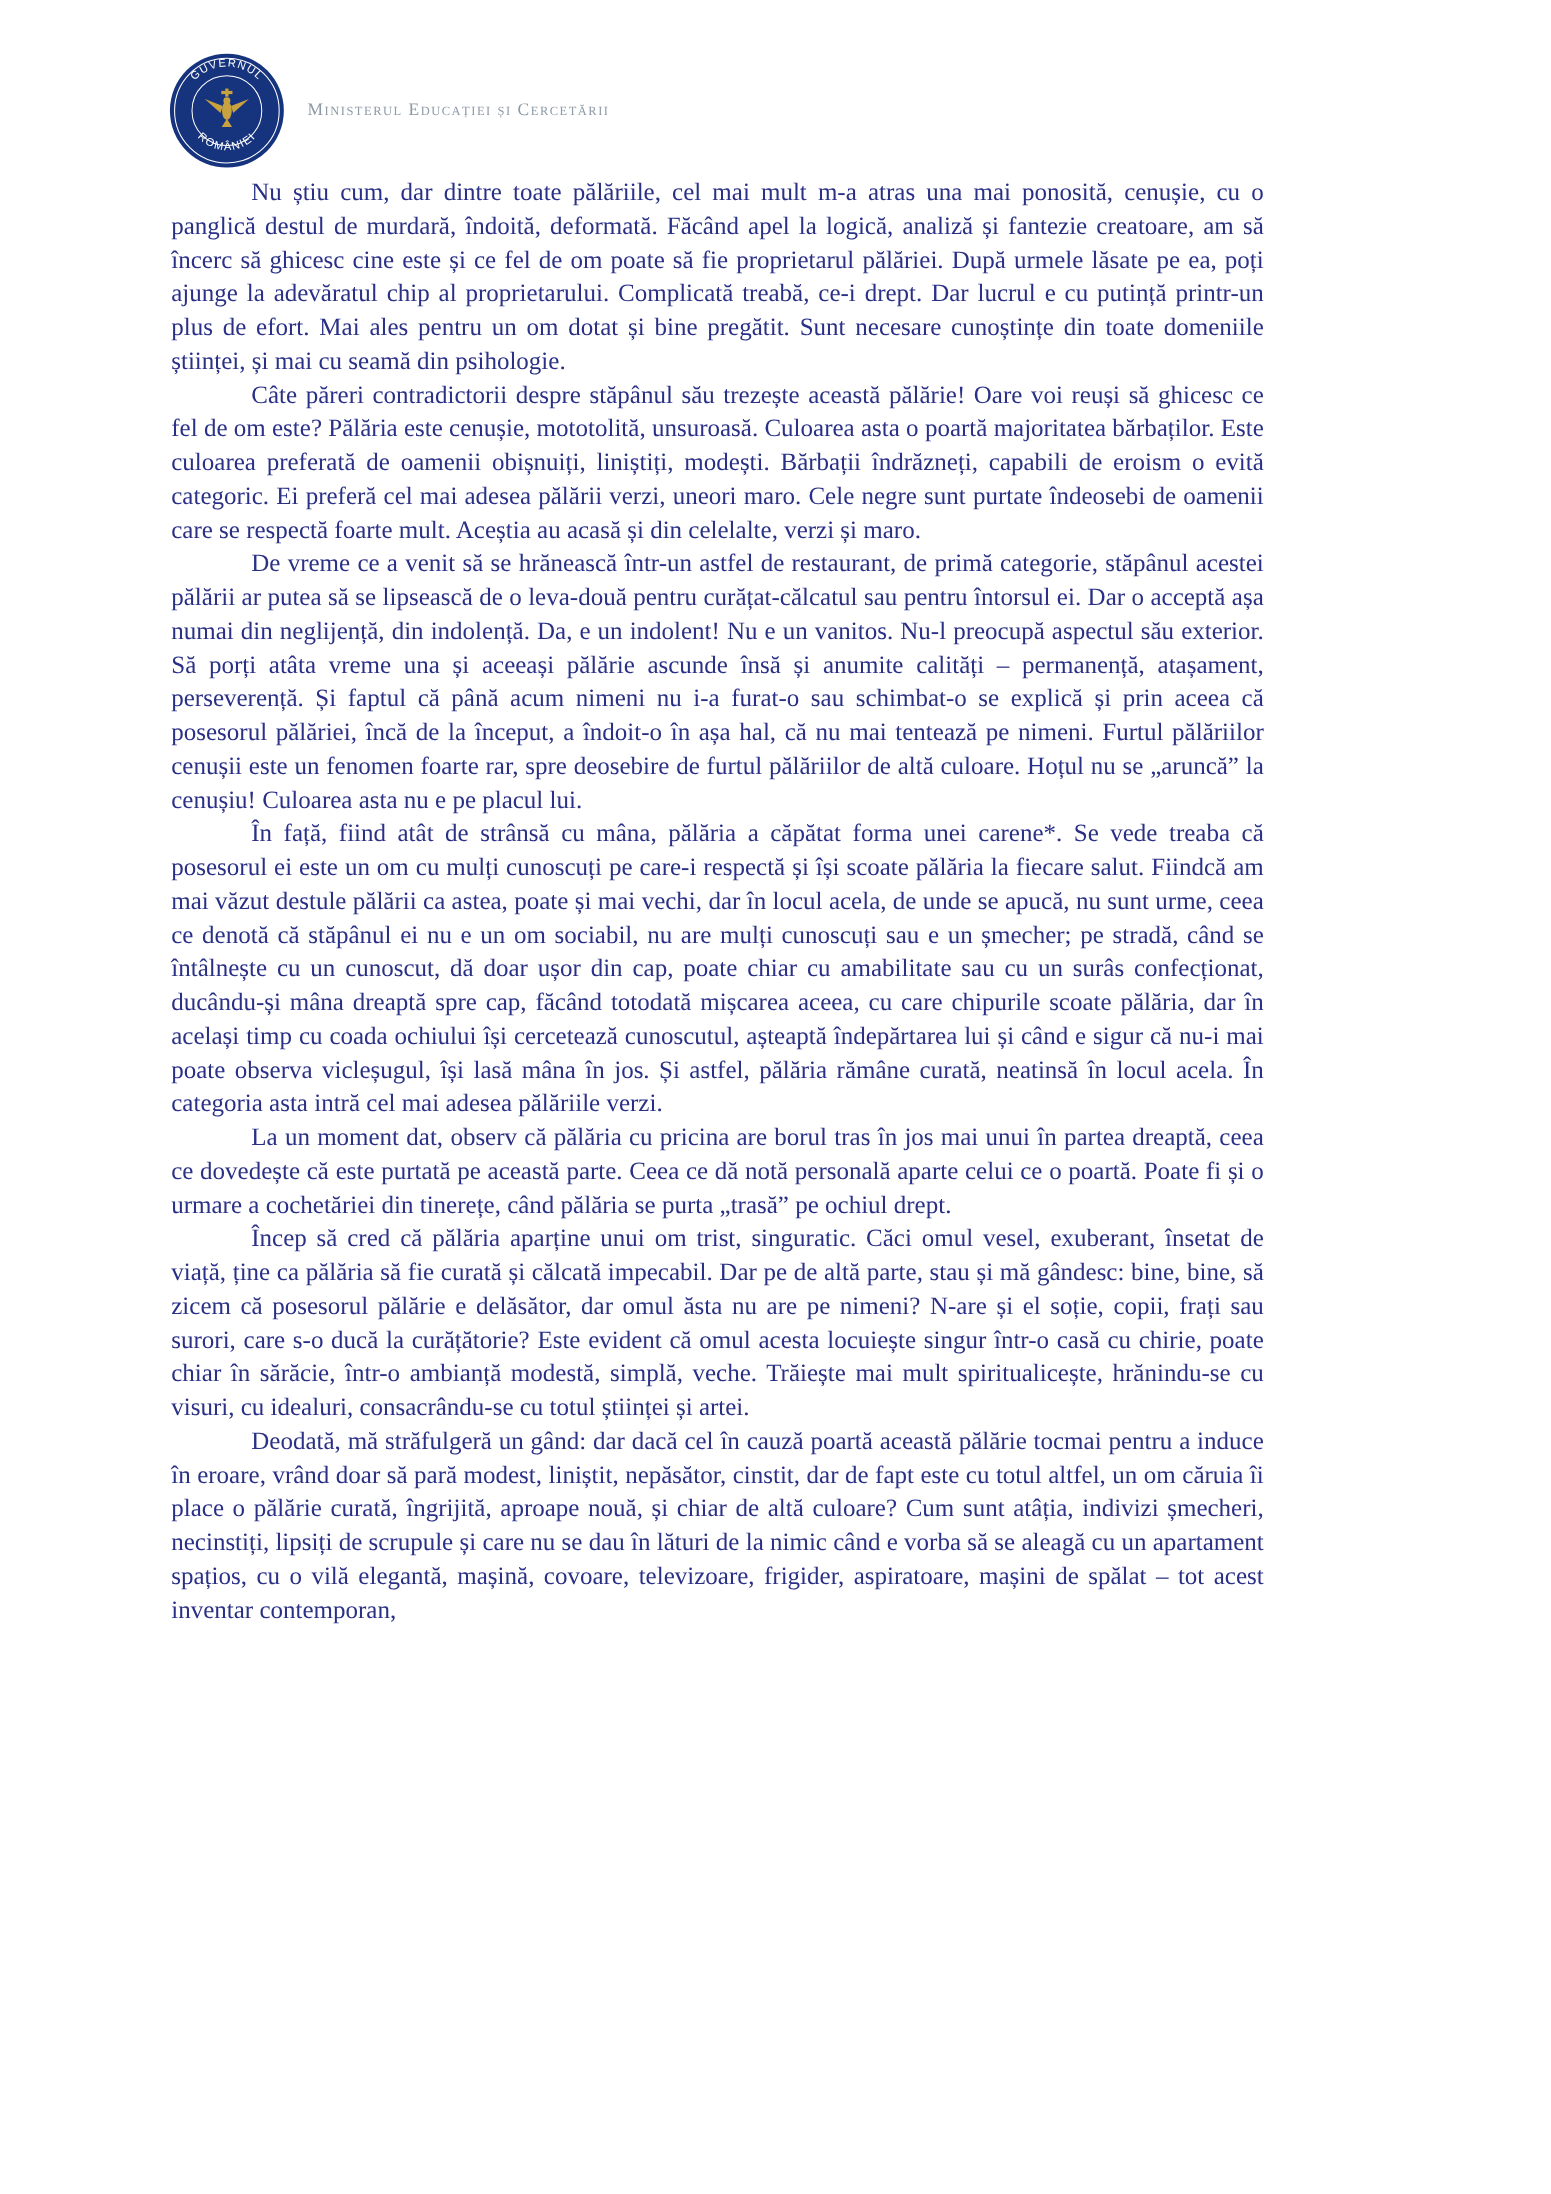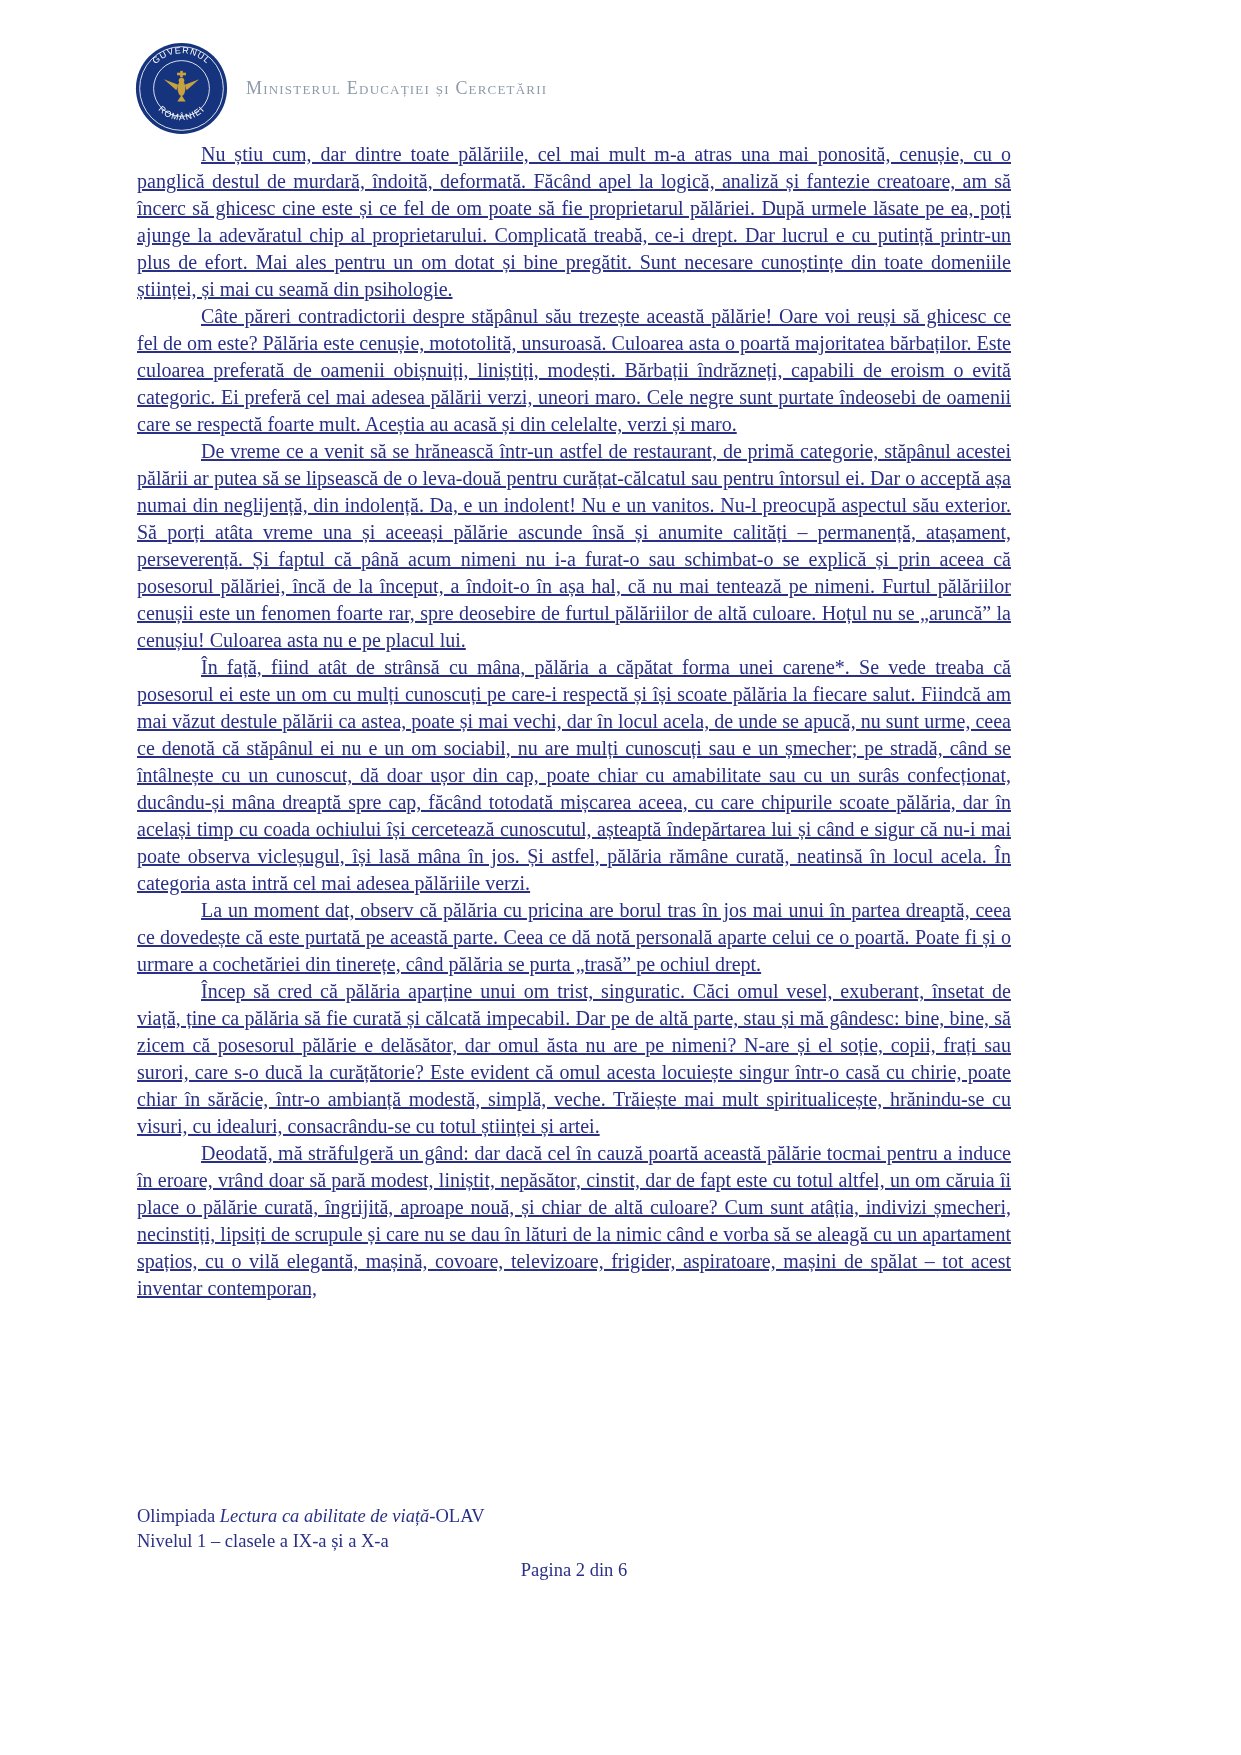--- a/index.html
+++ b/index.html
@@ -18,33 +18,32 @@
     position: absolute;
     left: 135px; top: 42px;
     display: flex;
     align-items: center;
     gap: 18px;
   }
   .logo { width: 93px; height: 93px; display: block; }
   .ministry {
     font-family: "Liberation Serif", serif;
     font-variant: small-caps;
-    font-size: 18px;
+    font-size: 14px;
     letter-spacing: 1.2px;
     color: #8e9aa8;
   }
   .doc-body {
     position: absolute;
     left: 137px; top: 141px;
     width: 874px;
     color: #2a3085;
     font-size: 20px;
     line-height: 27px;
     text-align: justify;
-    text-decoration: underline;
   }
   .doc-body p { text-indent: 64px; margin: 0; }
   .doc-footer {
     position: absolute;
     left: 137px; top: 1504px;
     width: 874px;
     color: #2a3085;
     font-size: 18.5px;
     line-height: 25px;
   }
@@ -88,21 +87,14 @@
   <main class="doc-body">
     <p>Nu știu cum, dar dintre toate pălăriile, cel mai mult m-a atras una mai ponosită, cenușie, cu o panglică destul de murdară, îndoită, deformată. Făcând apel la logică, analiză și fantezie creatoare, am să încerc să ghicesc cine este și ce fel de om poate să fie proprietarul pălăriei. După urmele lăsate pe ea, poți ajunge la adevăratul chip al proprietarului. Complicată treabă, ce-i drept. Dar lucrul e cu putință printr-un plus de efort. Mai ales pentru un om dotat și bine pregătit. Sunt necesare cunoștințe din toate domeniile științei, și mai cu seamă din psihologie.</p>
     <p>Câte păreri contradictorii despre stăpânul său trezește această pălărie! Oare voi reuși să ghicesc ce fel de om este? Pălăria este cenușie, mototolită, unsuroasă. Culoarea asta o poartă majoritatea bărbaților. Este culoarea preferată de oamenii obișnuiți, liniștiți, modești. Bărbații îndrăzneți, capabili de eroism o evită categoric. Ei preferă cel mai adesea pălării verzi, uneori maro. Cele negre sunt purtate îndeosebi de oamenii care se respectă foarte mult. Aceștia au acasă și din celelalte, verzi și maro.</p>
     <p>De vreme ce a venit să se hrănească într-un astfel de restaurant, de primă categorie, stăpânul acestei pălării ar putea să se lipsească de o leva-două pentru curățat-călcatul sau pentru întorsul ei. Dar o acceptă așa numai din neglijență, din indolență. Da, e un indolent! Nu e un vanitos. Nu-l preocupă aspectul său exterior. Să porți atâta vreme una și aceeași pălărie ascunde însă și anumite calități – permanență, atașament, perseverență. Și faptul că până acum nimeni nu i-a furat-o sau schimbat-o se explică și prin aceea că posesorul pălăriei, încă de la început, a îndoit-o în așa hal, că nu mai tentează pe nimeni. Furtul pălăriilor cenușii este un fenomen foarte rar, spre deosebire de furtul pălăriilor de altă culoare. Hoțul nu se „aruncă” la cenușiu! Culoarea asta nu e pe placul lui.</p>
     <p>În față, fiind atât de strânsă cu mâna, pălăria a căpătat forma unei carene*. Se vede treaba că posesorul ei este un om cu mulți cunoscuți pe care-i respectă și își scoate pălăria la fiecare salut. Fiindcă am mai văzut destule pălării ca astea, poate și mai vechi, dar în locul acela, de unde se apucă, nu sunt urme, ceea ce denotă că stăpânul ei nu e un om sociabil, nu are mulți cunoscuți sau e un șmecher; pe stradă, când se întâlnește cu un cunoscut, dă doar ușor din cap, poate chiar cu amabilitate sau cu un surâs confecționat, ducându-și mâna dreaptă spre cap, făcând totodată mișcarea aceea, cu care chipurile scoate pălăria, dar în același timp cu coada ochiului își cercetează cunoscutul, așteaptă îndepărtarea lui și când e sigur că nu-i mai poate observa vicleșugul, își lasă mâna în jos. Și astfel, pălăria rămâne curată, neatinsă în locul acela. În categoria asta intră cel mai adesea pălăriile verzi.</p>
     <p>La un moment dat, observ că pălăria cu pricina are borul tras în jos mai unui în partea dreaptă, ceea ce dovedește că este purtată pe această parte. Ceea ce dă notă personală aparte celui ce o poartă. Poate fi și o urmare a cochetăriei din tinerețe, când pălăria se purta „trasă” pe ochiul drept.</p>
     <p>Încep să cred că pălăria aparține unui om trist, singuratic. Căci omul vesel, exuberant, însetat de viață, ține ca pălăria să fie curată și călcată impecabil. Dar pe de altă parte, stau și mă gândesc: bine, bine, să zicem că posesorul pălărie e delăsător, dar omul ăsta nu are pe nimeni? N-are și el soție, copii, frați sau surori, care s-o ducă la curățătorie? Este evident că omul acesta locuiește singur într-o casă cu chirie, poate chiar în sărăcie, într-o ambianță modestă, simplă, veche. Trăiește mai mult spiritualicește, hrănindu-se cu visuri, cu idealuri, consacrându-se cu totul științei și artei.</p>
     <p>Deodată, mă străfulgeră un gând: dar dacă cel în cauză poartă această pălărie tocmai pentru a induce în eroare, vrând doar să pară modest, liniștit, nepăsător, cinstit, dar de fapt este cu totul altfel, un om căruia îi place o pălărie curată, îngrijită, aproape nouă, și chiar de altă culoare? Cum sunt atâția, indivizi șmecheri, necinstiți, lipsiți de scrupule și care nu se dau în lături de la nimic când e vorba să se aleagă cu un apartament spațios, cu o vilă elegantă, mașină, covoare, televizoare, frigider, aspiratoare, mașini de spălat – tot acest inventar contemporan,</p>
   </main>
 
-  <footer class="doc-footer">
-    <div class="footer-line">
-      <span>Olimpiada </span><span class="italic">Lectura ca abilitate de viață</span><span>-OLAV</span>
-    </div>
-    <div class="footer-line">Nivelul 1 – clasele a IX-a și a X-a</div>
-    <div class="footer-page">Pagina 2 din 6</div>
-  </footer>
 
 </div>
 
 </body></html>

